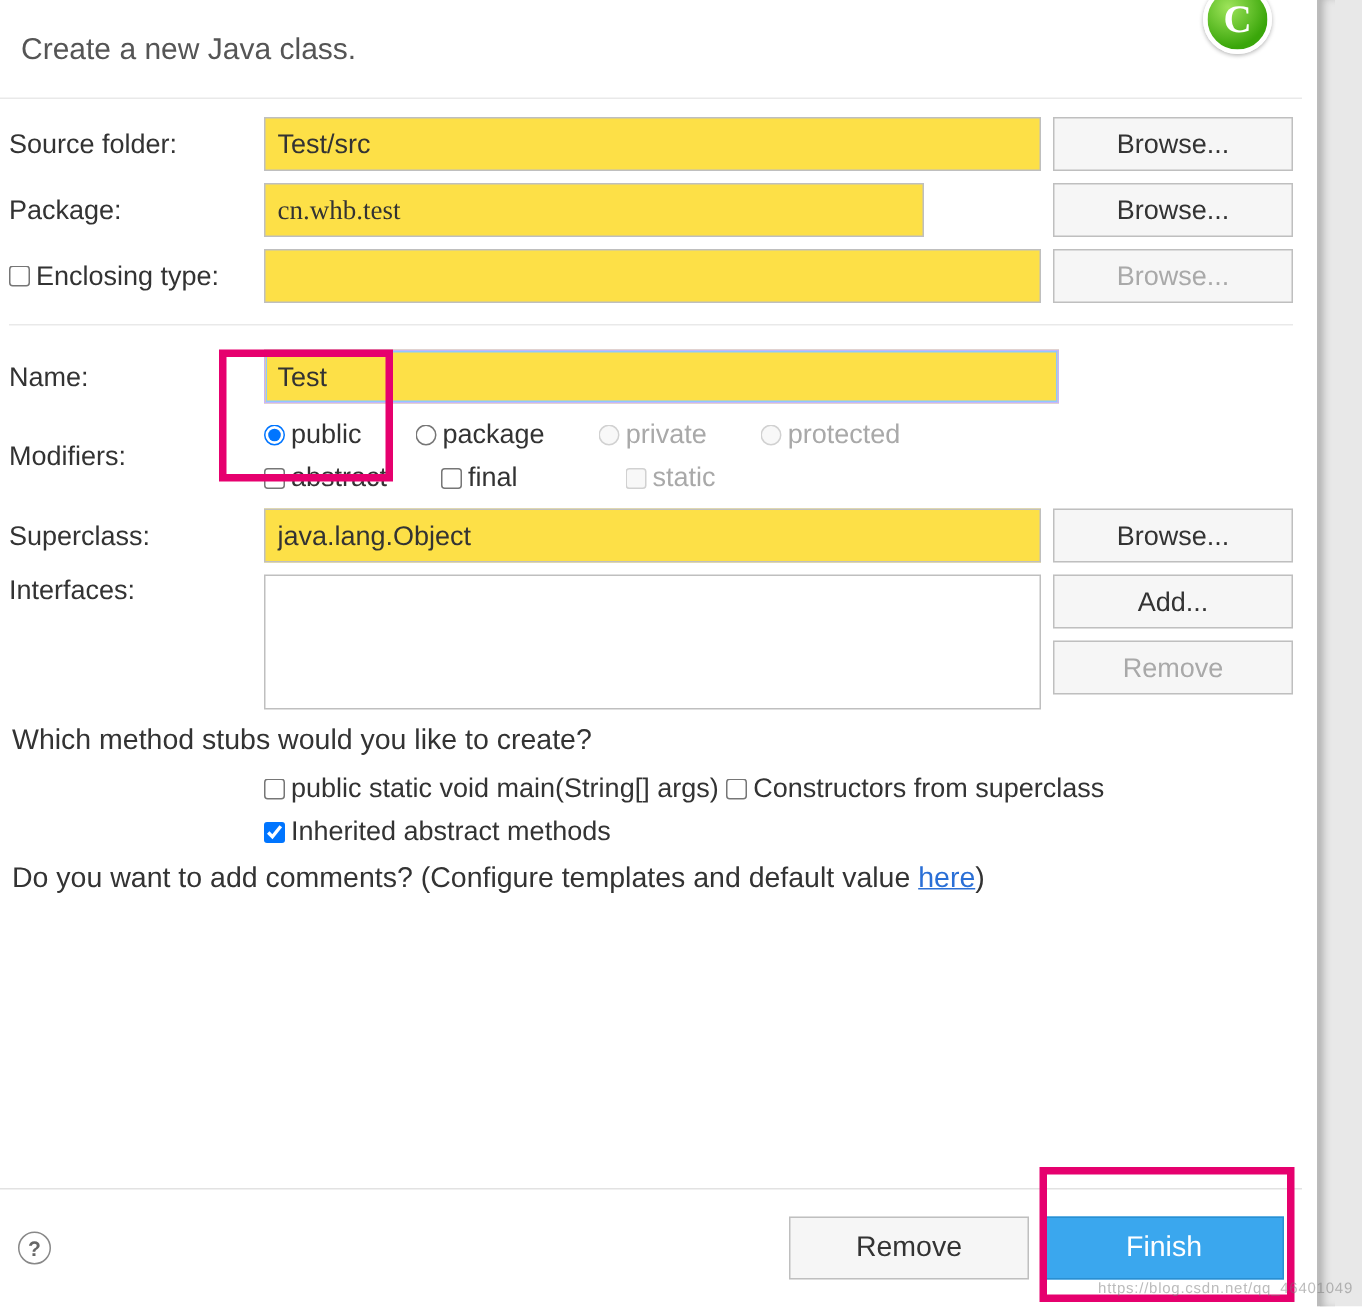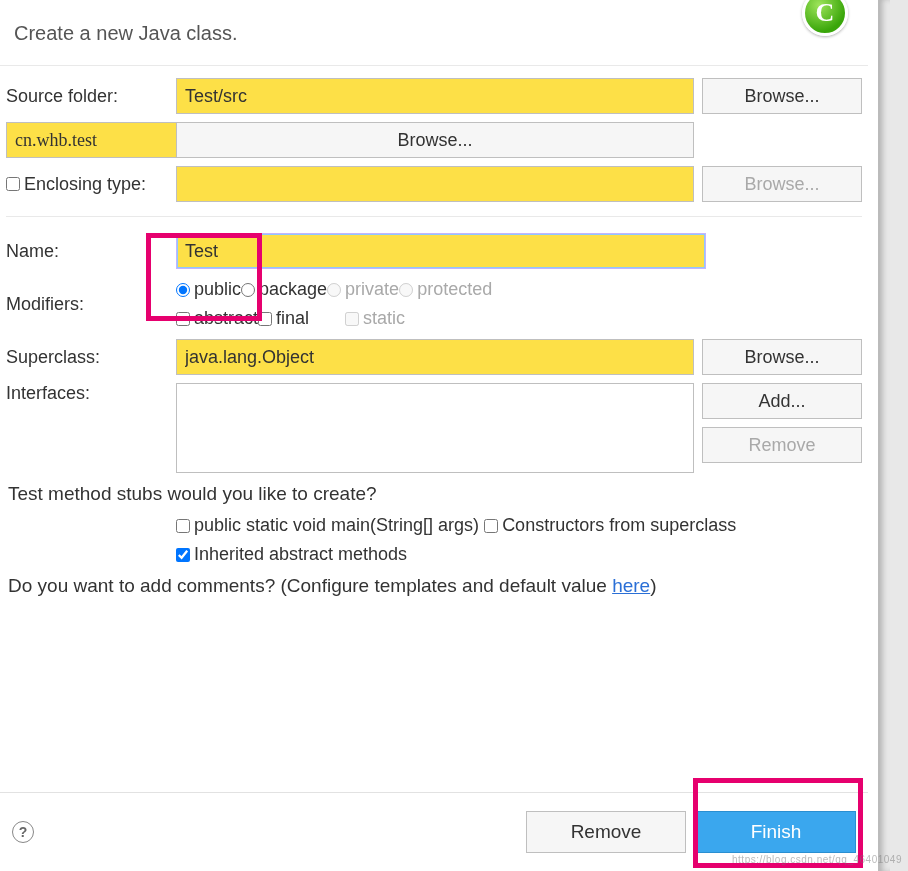--- a/index.html
+++ b/index.html
@@ -117,20 +117,21 @@
     background: #3aa7ee;
     border: 1px solid #2a8fd1;
     color: #fff;
   }
   .divider { border-top:1px solid #e9e9e9; margin: 10px 0 12px 0;}
   .modifiers-col {
     grid-column: 2 / span 2;
   }
   .mod-row{
     display:flex;
+    gap: 36px;
     align-items:flex-start;
     padding: 4px 0;
   }
   .radio-opt, .check-opt{
     display:inline-flex;
     align-items:center;
     gap:4px;
     font-size:18px;
   }
   .disabled-text{ color:#a9a9a9; }
@@ -205,20 +206,21 @@
 
   <div class="form">
 
     <div class="row">
       <div class="label">Source folder:</div>
       <input type="text" class="field" value="Test/src" style="">
       <button class="btn">Browse...</button>
     </div>
 
     <div class="row">
+      <div class="label">Package:</div>
       <div><input type="text" class="field narrow" value="cn.whb.test" style=""></div>
       <button class="btn">Browse...</button>
     </div>
 
     <div class="row">
       <div class="label chk-inline">
         <input type="checkbox" style="">
         <span>Enclosing type:</span>
       </div>
       <input type="text" class="field" disabled="" value="" style="">
@@ -279,21 +281,21 @@
 
     <div class="row" style="align-items:start">
       <div class="label">Interfaces:</div>
       <div class="interf-list"></div>
       <div class="interf-btns">
         <button class="btn">Add...</button>
         <button class="btn" disabled="">Remove</button>
       </div>
     </div>
 
-    <div class="section-q">Test method stubs would you like to create?</div>
+    <div class="section-q">Which method stubs would you like to create?</div>
     <div class="stub-list">
       <div class="stub-item check-opt">
         <input type="checkbox" style="">
         <span>public static void main(String[] args)</span>
       </div>
       <div class="stub-item check-opt">
         <input type="checkbox" style="">
         <span>Constructors from superclass</span>
       </div>
       <div class="stub-item check-opt">

